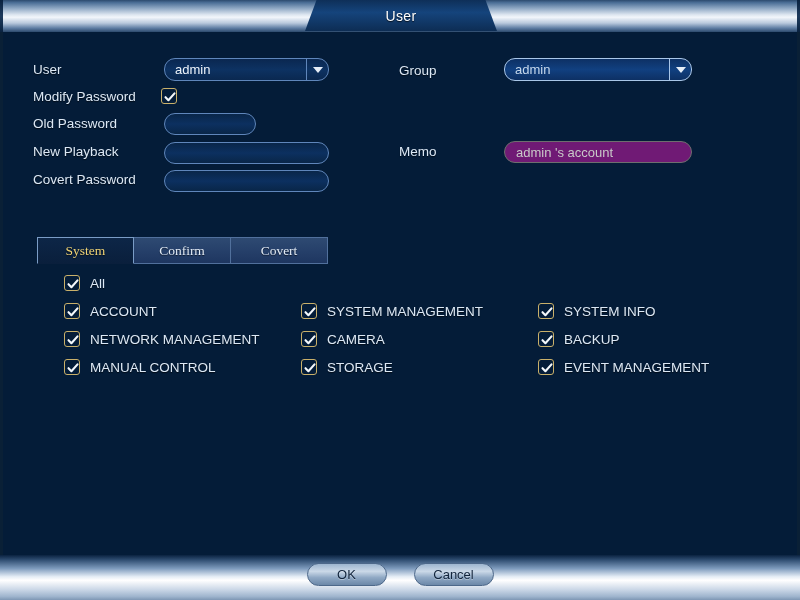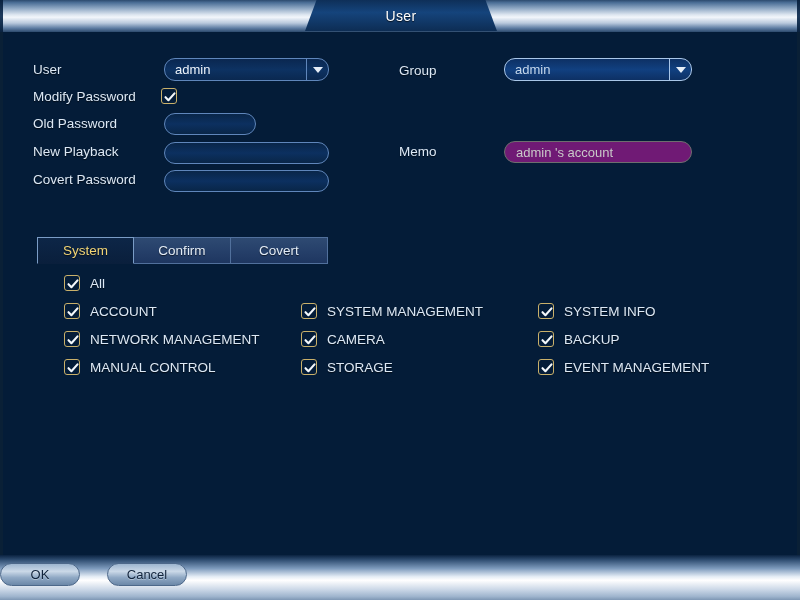--- a/index.html
+++ b/index.html
@@ -193,20 +193,21 @@
     display: flex;
     align-items: center;
     justify-content: center;
     font-size: 13.5px;
     background: linear-gradient(to bottom, #2e4a72 0%, #26406a 50%, #1e3660 100%);
     color: #e3ecf6;
     border-top: 1px solid #51709c;
     border-right: 1px solid #51709c;
     border-bottom: 1px solid #51709c;
     text-shadow: 0 1px 1px rgba(0,0,0,0.6);
+    font-family: Liberation Serif, serif;
   }
   .tab:first-child { border-left: 1px solid #51709c; }
   .tab.active {
     background: linear-gradient(to bottom, #0d2647 0%, #0a1f3c 100%);
     color: #f1d475;
     border-color: #7a9cc6;
     border-bottom-color: #0a1f3c;
   }
 
   
@@ -252,20 +253,21 @@
         #cdd9e8 76%,
         #9fb5ce 92%,
         #7e97b4 100%);
   }
   .footer-buttons {
     position: absolute;
     top: 8px;
     left: 0;
     width: 800px;
     display: flex;
+    justify-content: center;
     gap: 27px;
   }
   .btn {
     width: 80px;
     height: 23px;
     border-radius: 12px;
     border: 1px solid #4d688a;
     background: linear-gradient(to bottom, #9db5cf 0%, #cbd9e8 35%, #8fa8c4 65%, #6c88a8 100%);
     color: #11243c;
     font-size: 13px;

